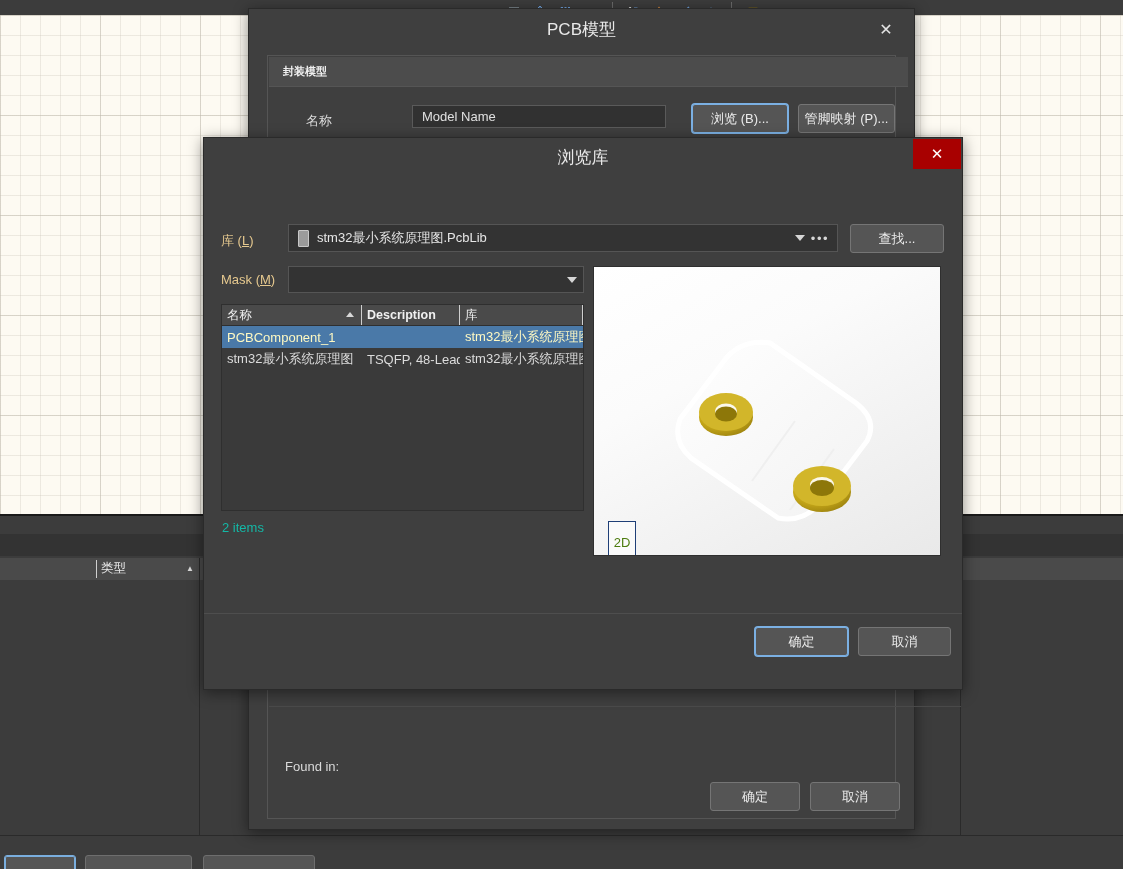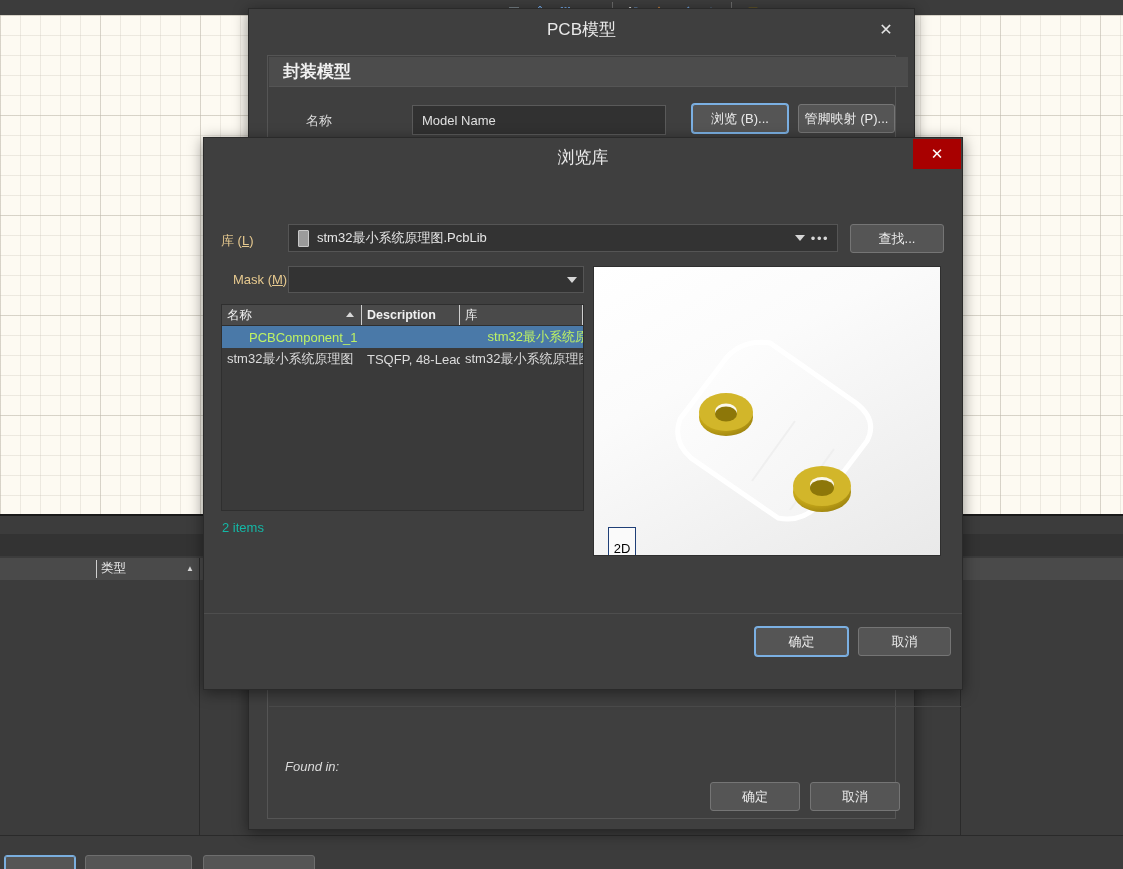--- a/index.html
+++ b/index.html
@@ -84,39 +84,38 @@
     color: #e4e4e4; font-size: 16px; line-height: 18px; text-align:center; cursor: pointer;
     font-family: "DejaVu Sans", sans-serif;
   }
   .pcb-group {
     position: absolute; left: 18px; top: 46px; width: 627px; height: 762px;
     border: 1px solid #555; background: #3f3f3f;
   }
   .group-header {
     position: absolute; left: 1px; top: 1px; width: 625px; height: 29px;
     background: #4c4c4c; display:flex; align-items:center; padding-left: 14px;
-    color: #f0f0f0; font-size: 17px; font-weight: bold;
+    color: #f0f0f0; font-size: 11px; font-weight: bold;
     border-bottom: 1px solid #555;
   }
   .row-label { position:absolute; color: #dcdcdc; font-size: 13px; }
   .textfield {
     position: absolute; background: #313131; border: 1px solid #5a5a5a;
     color: #e0e0e0; font-size: 13px; display:flex; align-items:center; padding-left: 9px;
     box-sizing: border-box;
   }
   .btn {
     position: absolute; background: #555555; border: 1px solid #757575; border-radius: 3px;
     color: #ececec; font-size: 13px; display:flex; align-items:center; justify-content:center;
     box-sizing: border-box; cursor: pointer; user-select:none;
   }
   .btn.focus { border-color: #7bb0e3; box-shadow: 0 0 0 1px #7bb0e3; }
   .found-box {
     position: absolute; left: 1px; top: 650px; width: 692px; height: 80px;
     border-top: 1px solid #4a4a4a;
-    font-style: italic;
   }
   .found-label { position: absolute; left: 16px; top: 52px; color: #dadada; font-size: 13px; }
 
   
   #browse-dialog { left: 203px; top: 137px; width: 758px; height: 551px; background: #3f3f3f; }
   #browse-dialog .dlg-titlebar { height: 38px; }
   #browse-close {
     position: absolute; right: 1px; top: 1px; width: 48px; height: 30px;
     background: #A80000; color: #fff; font-size: 15px; display:flex;
     align-items:center; justify-content:center; cursor: pointer;
@@ -156,36 +155,36 @@
     border-right: 1px solid #cfcfcf;
   }
   .lh .sortarrow {
     position: absolute; right: 7px; top: 7px; width: 0; height: 0;
     border-left: 4px solid transparent; border-right: 4px solid transparent;
     border-bottom: 5px solid #d8d8d8;
   }
   .list-rows { position: relative; }
   .lrow { display: flex; height: 22px; align-items: center; font-size: 13px; }
   .lrow.sel { background: #4a79a8; }
-  .lrow.sel .c { color: #bef264; margin-left: 22px; }
+  .lrow.sel .c { color: #fef9c3; }
   .lrow .c {
     color: #dcdcdc; padding-left: 5px; box-sizing: border-box;
     overflow: hidden; white-space: nowrap;
   }
   .items-count { position: absolute; left: 18px; top: 344px; color: #14b8a6; font-size: 13px; }
 
   
   .preview {
     position: absolute; left: 389px; top: 90px; width: 348px; height: 290px;
     background: linear-gradient(152deg,#ffffff 0%, #fbfbfb 35%, #e9e9e9 100%);
     border: 1px solid #2f2f2f; box-sizing: border-box; overflow: hidden;
   }
   .view-2d {
-    position: absolute; left: 14px; top: 260px; width: 28px; height: 43px;
-    background: #fafafa; border: 1px solid #1f3f77; color: #000000;
+    position: absolute; left: 14px; top: 254px; width: 28px; height: 43px;
+    background: #fafafa; border: 1px solid #1f3f77; color: #4d7c0f;
     font-size: 13px; display:flex; align-items:center; justify-content:center;
     cursor: pointer; box-sizing: border-box;
   }
   .browse-footer {
     position: absolute; left: 0; top: 475px; width: 758px; height: 75px;
     border-top: 1px solid #4e4e4e;
   }
 </style>
 </head>
 <body>
@@ -273,21 +272,21 @@
     <div class="dlg-titlebar">
       <div class="dlg-title">PCB模型</div>
       <div id="pcb-close">✕</div>
     </div>
 
     <div class="pcb-group">
       <div class="group-header">封装模型</div>
 
       <div class="row-label" style="left:38px; top:56px;">名称</div>
 
-      <div class="textfield" style="left:144px; top:49px; width:254px; height:30px;">Model Name</div>
+      <div class="textfield" style="left:144px; top:49px; width:254px; height:23px;">Model Name</div>
 
       <div class="btn focus" style="left:424px; top:48px; width:96px; height:29px;">浏览 (B)...</div>
 
       <div class="btn" style="left:530px; top:48px; width:97px; height:29px;">管脚映射 (P)...</div>
 
       <div class="found-box">
         <div class="found-label">Found in:</div>
       </div>
     </div>
 
@@ -309,21 +308,21 @@
 
       <div class="combo" style="left:84px; top:48px; width:550px; height:28px;">
         <span class="lib-ico"></span>
         <span class="val">stm32最小系统原理图.PcbLib</span>
         <span class="caret"></span>
         <span class="dots">•••</span>
       </div>
 
       <div class="btn" style="left:646px; top:48px; width:94px; height:29px;">查找...</div>
 
-      <div class="lbl" style="left:17px; top:96px;margin-left:12px;">
+      <div class="lbl" style="left:17px; top:96px;">
         <span>Mask (</span><span class="u">M</span><span>)</span>
       </div>
 
       <div class="combo" style="left:84px; top:90px; width:296px; height:27px;">
         <span class="val" style="padding-left:8px;"></span>
         <span class="caret"></span>
       </div>
 
       <div class="list-panel">
         <div class="list-head" id="list-head">

